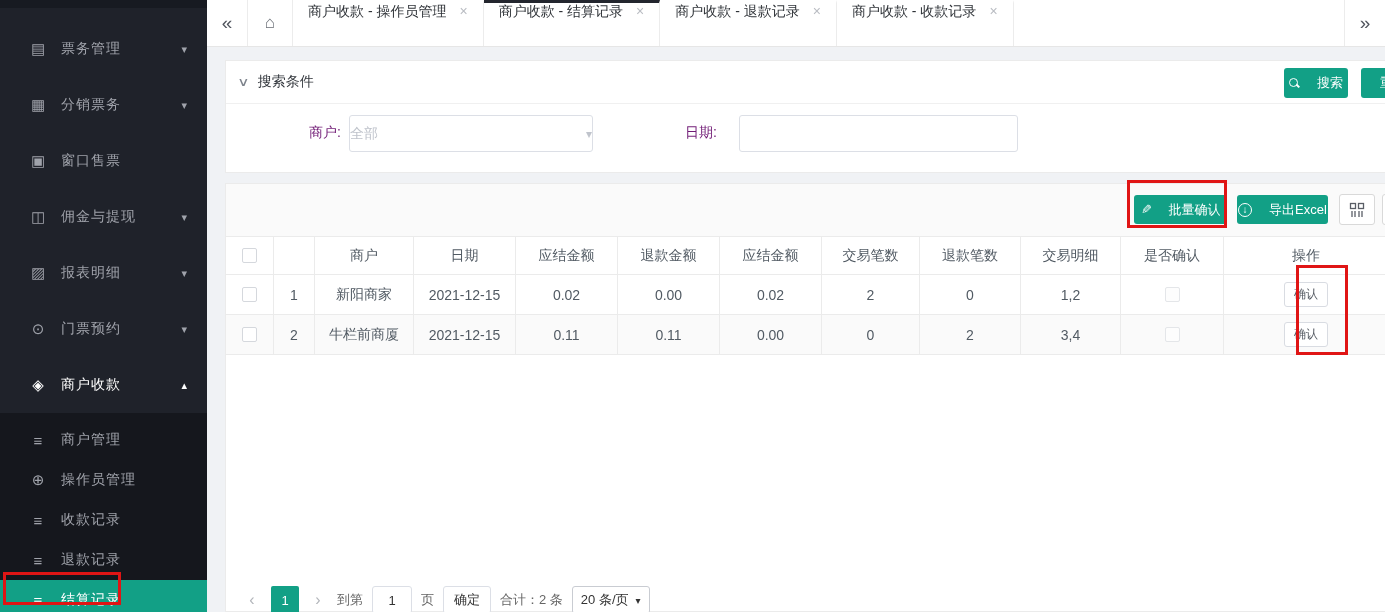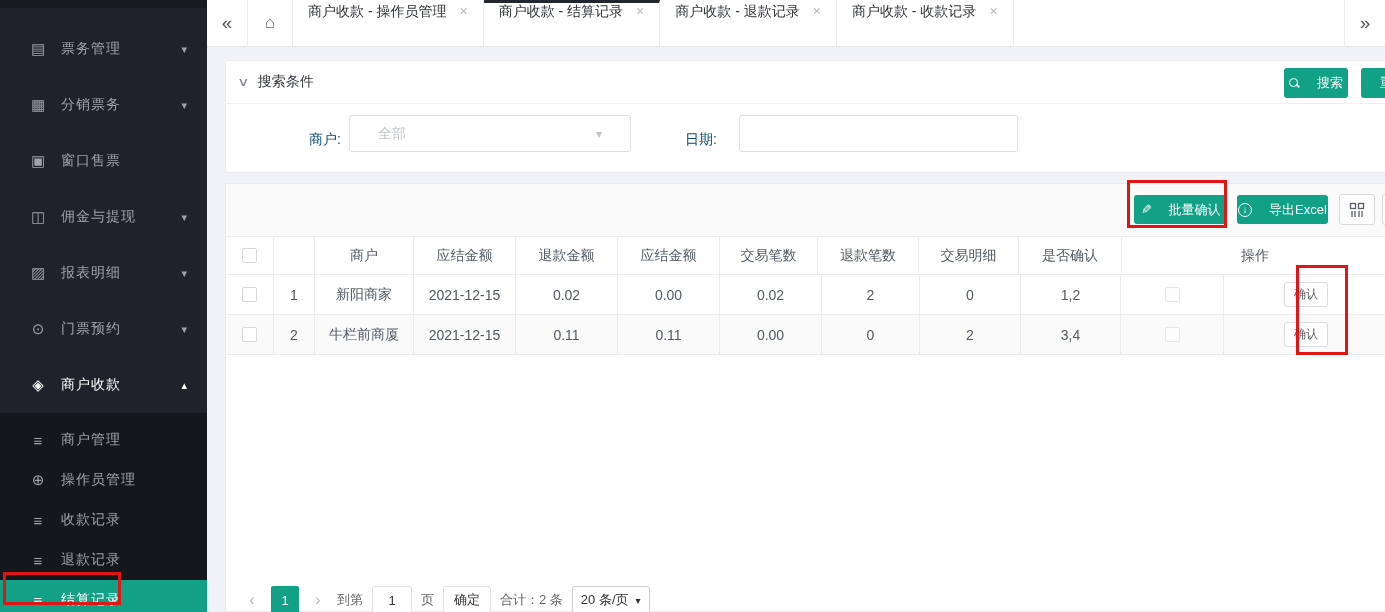--- a/index.html
+++ b/index.html
@@ -35,24 +35,24 @@
   .sp-header { position:relative; height:43px; border-bottom:1px solid #f0f0f0; display:flex; align-items:center; padding:0 13px; }
   .sp-chevron { color:#7d838c; font-size:12px; transform:scaleX(1.4); cursor:pointer; }
   .sp-title { margin-left:10px; font-size:14px; color:#33373d;text-align:right; }
   .btn-teal { display:inline-flex; align-items:center; justify-content:center; gap:17px; background:#12a086; color:#fff; border:none; border-radius:3px; font-size:13px; cursor:pointer; }
   .search-btn { position:absolute; left:1058px; top:7px; width:64px; height:30px; }
   .reset-btn  { position:absolute; left:1135px; top:7px; width:64px; height:30px; }
   .mag-icon { position:relative; width:11px; height:11px; display:inline-block; }
   .mag-icon::before { content:""; position:absolute; left:0; top:0; width:7px; height:7px; border:1.5px solid #fff; border-radius:50%; }
   .mag-icon::after { content:""; position:absolute; left:7px; top:7px; width:4px; height:1.5px; background:#fff; transform:rotate(45deg); }
   .sp-form { position:relative; height:69px; }
-  .fld-label { position:absolute; top:27px; font-size:14px; color:#0c4a6e; }
+  .fld-label { position:absolute; top:20px; font-size:14px; color:#701a75; }
   .lbl-merchant { left:75px; width:40px; text-align:right; }
   .lbl-date { left:451px; width:40px; text-align:right; }
-  .select-box { position:absolute; left:123px; top:11px; width:282px; height:37px; border:1px solid #dcdfe6; border-radius:3px; background:#fff; display:flex; align-items:center; padding:0 28px; cursor:pointer; }
+  .select-box { position:absolute; left:123px; top:11px; width:244px; height:37px; border:1px solid #dcdfe6; border-radius:3px; background:#fff; display:flex; align-items:center; padding:0 0; cursor:pointer; }
   .select-ph { color:#bfc3cb; font-size:14px; }
   .select-arrow { margin-left:auto; color:#c0c4cc; font-size:12px; }
   .date-input { position:absolute; left:513px; top:11px; width:279px; height:37px; border:1px solid #dcdfe6; border-radius:3px; padding:0 10px; font-size:14px; color:#333; outline:none; }
   
   .table-panel { position:absolute; left:18px; top:183px; width:1164px; height:429px; background:#fff; border:1px solid #ebebeb; }
   .tp-toolbar { position:relative; height:52px; background:#fafafa; }
   .batch-btn  { position:absolute; left:908px;  top:11px; width:93px; height:29px; }
   .export-btn { position:absolute; left:1011px; top:11px; width:91px; height:29px; }
   .iconbox-btn { position:absolute; top:10px; width:36px; height:31px; background:#fff; border:1px solid #d9d9d9; border-radius:3px; display:flex; align-items:center; justify-content:center; cursor:pointer; }
   .iconbox-1 { left:1113px; } .iconbox-2 { left:1156px; }
@@ -224,20 +224,21 @@
           
         </button>
       </div>
 
       <div class="trow thead">
         <div class="tcell c0">
           <div class="cb"></div>
         </div>
         <div class="tcell c1"></div>
         <div class="tcell c2">商户</div>
+        <div class="tcell c3">日期</div>
         <div class="tcell c4">应结金额</div>
         <div class="tcell c5">退款金额</div>
         <div class="tcell c6">应结金额</div>
         <div class="tcell c7">交易笔数</div>
         <div class="tcell c8">退款笔数</div>
         <div class="tcell c9">交易明细</div>
         <div class="tcell c10">是否确认</div>
         <div class="tcell c11">操作</div>
       </div>
 

